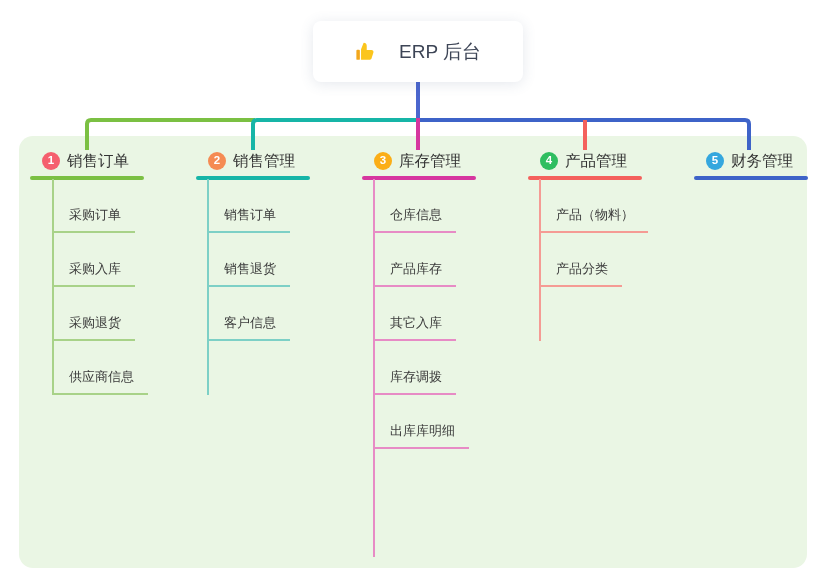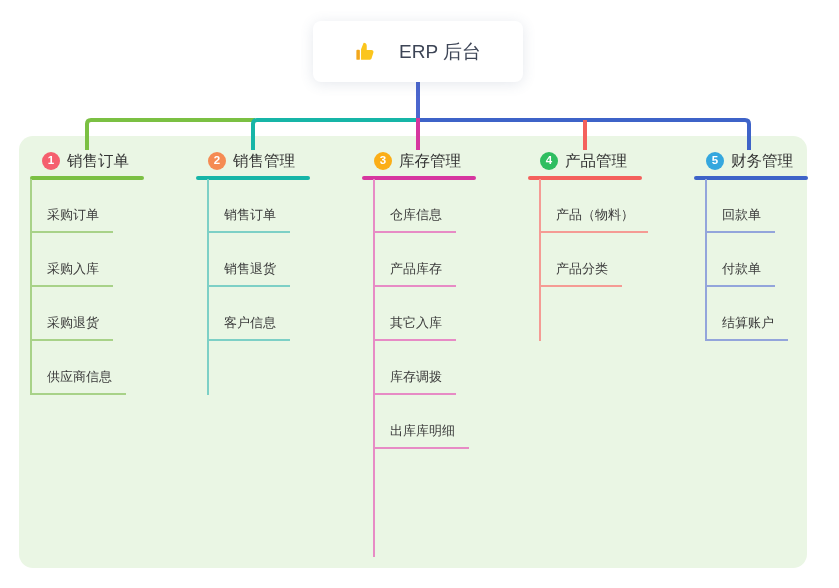--- a/index.html
+++ b/index.html
@@ -59,21 +59,21 @@
     <span>ERP 后台</span>
   </div>
 
 <div class="topic" style="left: 30px;">
       <div class="topic-row">
         <span class="badge" style="background:#F55F6E">1</span>
         <span class="topic-label">销售订单</span>
       </div>
       <div class="topic-underline" style="background:#7BC043"></div>
     </div>
-    <div class="children" style="left: 30px;">
+    <div class="children" style="left: 52px;">
       <div class="vline" style="background:#A8D288;height:216px"></div>
       <div class="child-row" style="border-color:#A8D288">
         <span class="child-label">采购订单</span>
       </div>
       <div class="child-row" style="border-color:#A8D288">
         <span class="child-label">采购入库</span>
       </div>
       <div class="child-row" style="border-color:#A8D288">
         <span class="child-label">采购退货</span>
       </div>
@@ -141,25 +141,13 @@
         <span class="child-label">产品分类</span>
       </div>
     </div>
     <div class="topic" style="left: 694px;">
       <div class="topic-row">
         <span class="badge" style="background:#35A7DE">5</span>
         <span class="topic-label">财务管理</span>
       </div>
       <div class="topic-underline" style="background:#3E63C8"></div>
     </div>
-    <div class="children" style="left: 705px;">
-      <div class="vline" style="background:#93A5DB;height:162px"></div>
-      <div class="child-row" style="border-color:#93A5DB">
-        <span class="child-label">回款单</span>
-      </div>
-      <div class="child-row" style="border-color:#93A5DB">
-        <span class="child-label">付款单</span>
-      </div>
-      <div class="child-row" style="border-color:#93A5DB">
-        <span class="child-label">结算账户</span>
-      </div>
-    </div>
   </div>
 
 </body></html>

